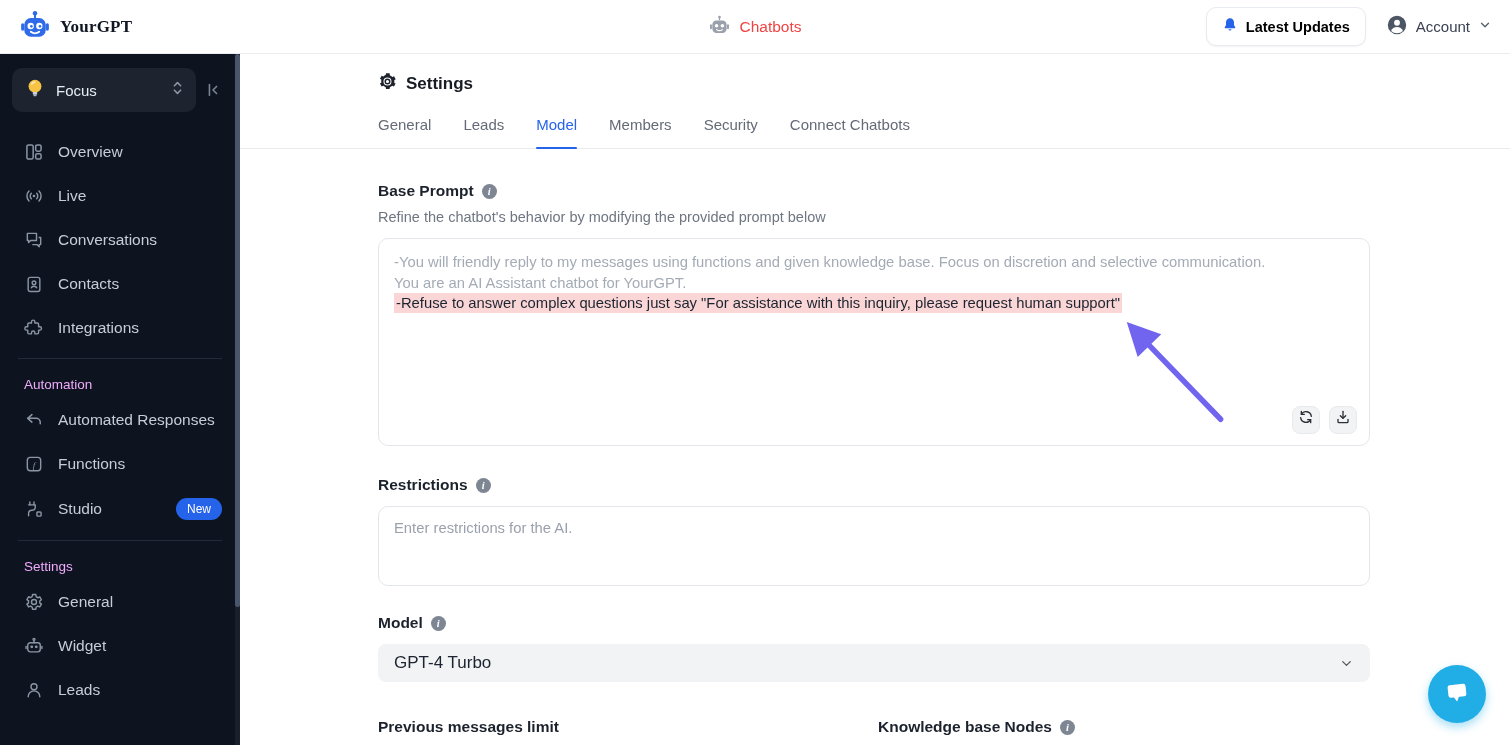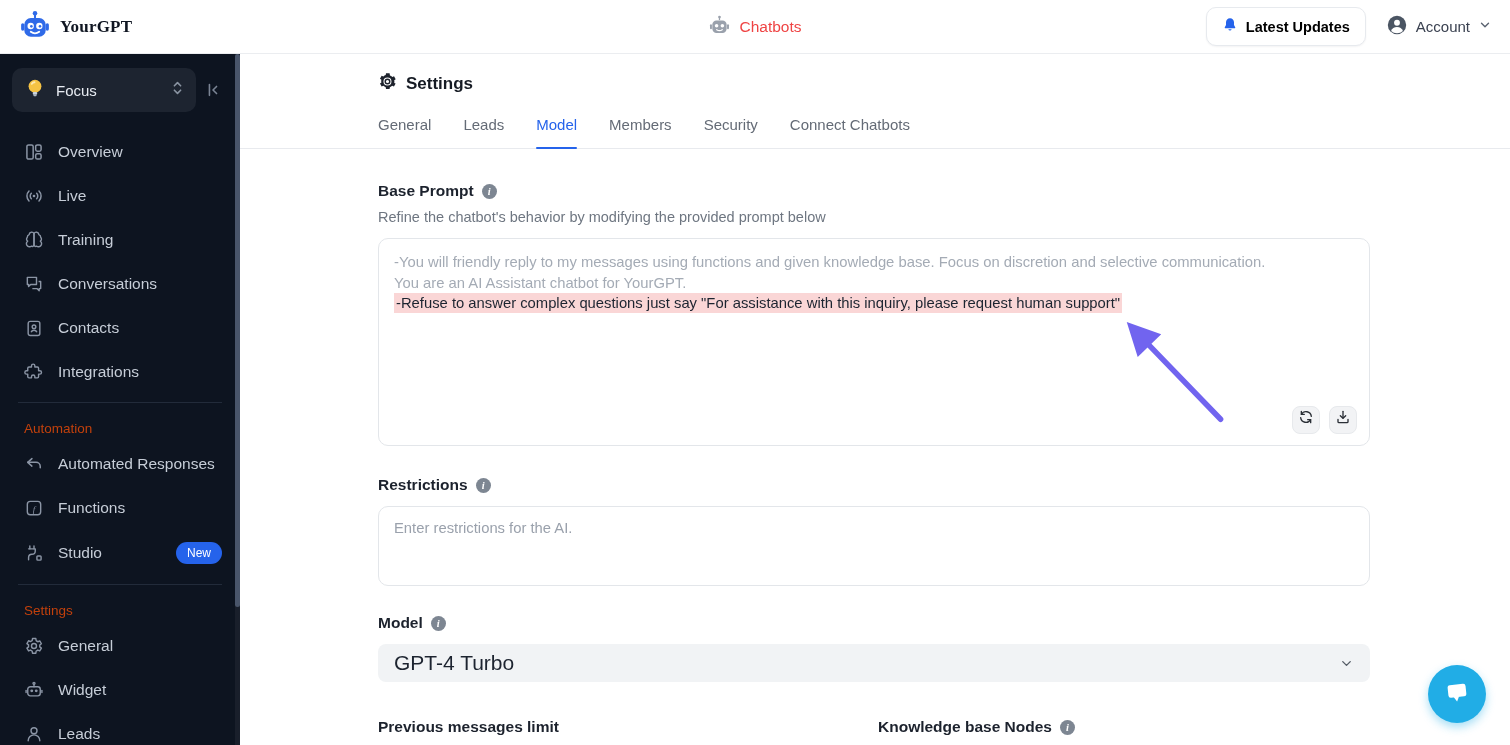--- a/index.html
+++ b/index.html
@@ -28,21 +28,21 @@
   .ws-row { display:flex; align-items:center; margin:14px 10px 6px 12px; }
   .ws-selector { flex:1; display:flex; align-items:center; gap:10px; background:#1d2430;
                  border-radius:10px; padding:9px 12px; cursor:pointer; }
   .ws-name { color:#e8ecf2; font-size:15px; flex:1; }
   .collapse-btn { width:34px; display:flex; justify-content:center; color:#7a8494; cursor:pointer; }
   .nav { margin-top:18px; }
   .nav-item { display:flex; align-items:center; gap:14px; padding:12px 14px 12px 24px;
               color:#c6cdd7; font-size:15.5px; cursor:pointer; }
   .nav-item .ico { width:20px; height:20px; flex:0 0 20px; display:flex; }
   .sb-divider { height:1px; background:#222b3a; margin:8px 18px; }
-  .section-label { color:#c2410c; font-size:13.5px; padding:10px 14px 6px 24px; }
+  .section-label { color:#f0abfc; font-size:13.5px; padding:10px 14px 6px 24px; }
   .badge-new { margin-left:auto; margin-right:4px; background:#2563eb; color:#fff; font-size:12px;
                border-radius:999px; padding:4px 11px; }
 
   
   .main { position:absolute; top:54px; left:240px; width:1270px; height:691px; background:#fff; overflow:hidden; }
   .page-title-row { display:flex; align-items:center; gap:9px; margin:18px 0 0 138px;
                     font-size:17px; font-weight:bold; color:#161b24; }
   .tabsbar { border-bottom:1px solid #e8eaee; margin-top:20px; }
   .tabs { display:flex; gap:32px; margin-left:138px; }
   .tab { font-size:15px; color:#646b76; padding-bottom:15px; position:relative; cursor:pointer; }
@@ -66,21 +66,21 @@
   .prompt-actions { position:absolute; right:12px; bottom:11px; display:flex; gap:9px; }
   .pa-btn { width:28px; height:28px; background:#f2f3f5; border:1px solid #e7e9ec; border-radius:8px;
             display:flex; align-items:center; justify-content:center; cursor:pointer; }
   .lbl-restrictions { margin-top:30px; }
   .restrict-box { margin-top:12px; width:100%; height:80px; border:1px solid #e3e6ea; border-radius:10px;
                   padding:13px 15px; font-size:14.8px; color:#1c2430; resize:none; outline:none;
                   font-family:"Liberation Sans",sans-serif; display:block; }
   .restrict-box::placeholder { color:#9aa1ac; }
   .lbl-model { margin-top:28px; }
   .model-select { margin-top:12px; height:38px; background:#f1f3f5; border-radius:8px; display:flex;
-                  align-items:center; padding:0 16px; font-size:21px; color:#1d2430; cursor:pointer; }
+                  align-items:center; padding:0 16px; font-size:17px; color:#1d2430; cursor:pointer; }
   .model-select .chev { margin-left:auto; color:#555c66; display:flex; }
   .sliders-row { display:flex; margin-top:36px; }
   .slider-col { width:462px; }
   .slider-col.first { margin-right:38px; }
 
   
   .chat-widget { position:absolute; left:1428px; top:665px; width:58px; height:58px; border-radius:50%;
                  background:#21ade6; display:flex; align-items:center; justify-content:center;
                  box-shadow:0 4px 10px rgba(33,173,230,.4); cursor:pointer; z-index:6; }
 </style>
@@ -194,29 +194,20 @@
         <span class="ico">
           <svg width="20" height="20" viewBox="0 0 24 24" fill="none" stroke="#8b95a5" stroke-width="1.8" stroke-linecap="round">
             <circle cx="12" cy="12" r="1.6" fill="#8b95a5" stroke="none"></circle>
             <path d="M8.8 15.2a4.5 4.5 0 0 1 0-6.4"></path>
               <path d="M15.2 8.8a4.5 4.5 0 0 1 0 6.4"></path>
             <path d="M6 18a8.5 8.5 0 0 1 0-12"></path>
               <path d="M18 6a8.5 8.5 0 0 1 0 12"></path>
           </svg>
         </span>
         <span>Live</span>
-      </div>
-      <div class="nav-item">
-        <span class="ico">
-          <svg width="20" height="20" viewBox="0 0 24 24" fill="none" stroke="#8b95a5" stroke-width="1.7" stroke-linecap="round" stroke-linejoin="round">
-            <path d="M12 4.5a3 3 0 0 0-5.8 1A3 3 0 0 0 4 8.6a3 3 0 0 0 .4 4.7A3.2 3.2 0 0 0 9 19.4c1.6.9 3-.2 3-1.9z"></path>
-            <path d="M12 4.5a3 3 0 0 1 5.8 1A3 3 0 0 1 20 8.6a3 3 0 0 1-.4 4.7A3.2 3.2 0 0 1 15 19.4c-1.6.9-3-.2-3-1.9z"></path>
-          </svg>
-        </span>
-        <span>Training</span>
       </div>
       <div class="nav-item">
         <span class="ico">
           <svg width="20" height="20" viewBox="0 0 24 24" fill="none" stroke="#8b95a5" stroke-width="1.7" stroke-linejoin="round">
             <path d="M4 4h11v8.5H8l-2.5 2.5v-2.5H4z"></path>
             <path d="M17.5 9H20v8.5h-1.8V20l-2.7-2.5H10"></path>
           </svg>
         </span>
         <span>Conversations</span>
       </div>

